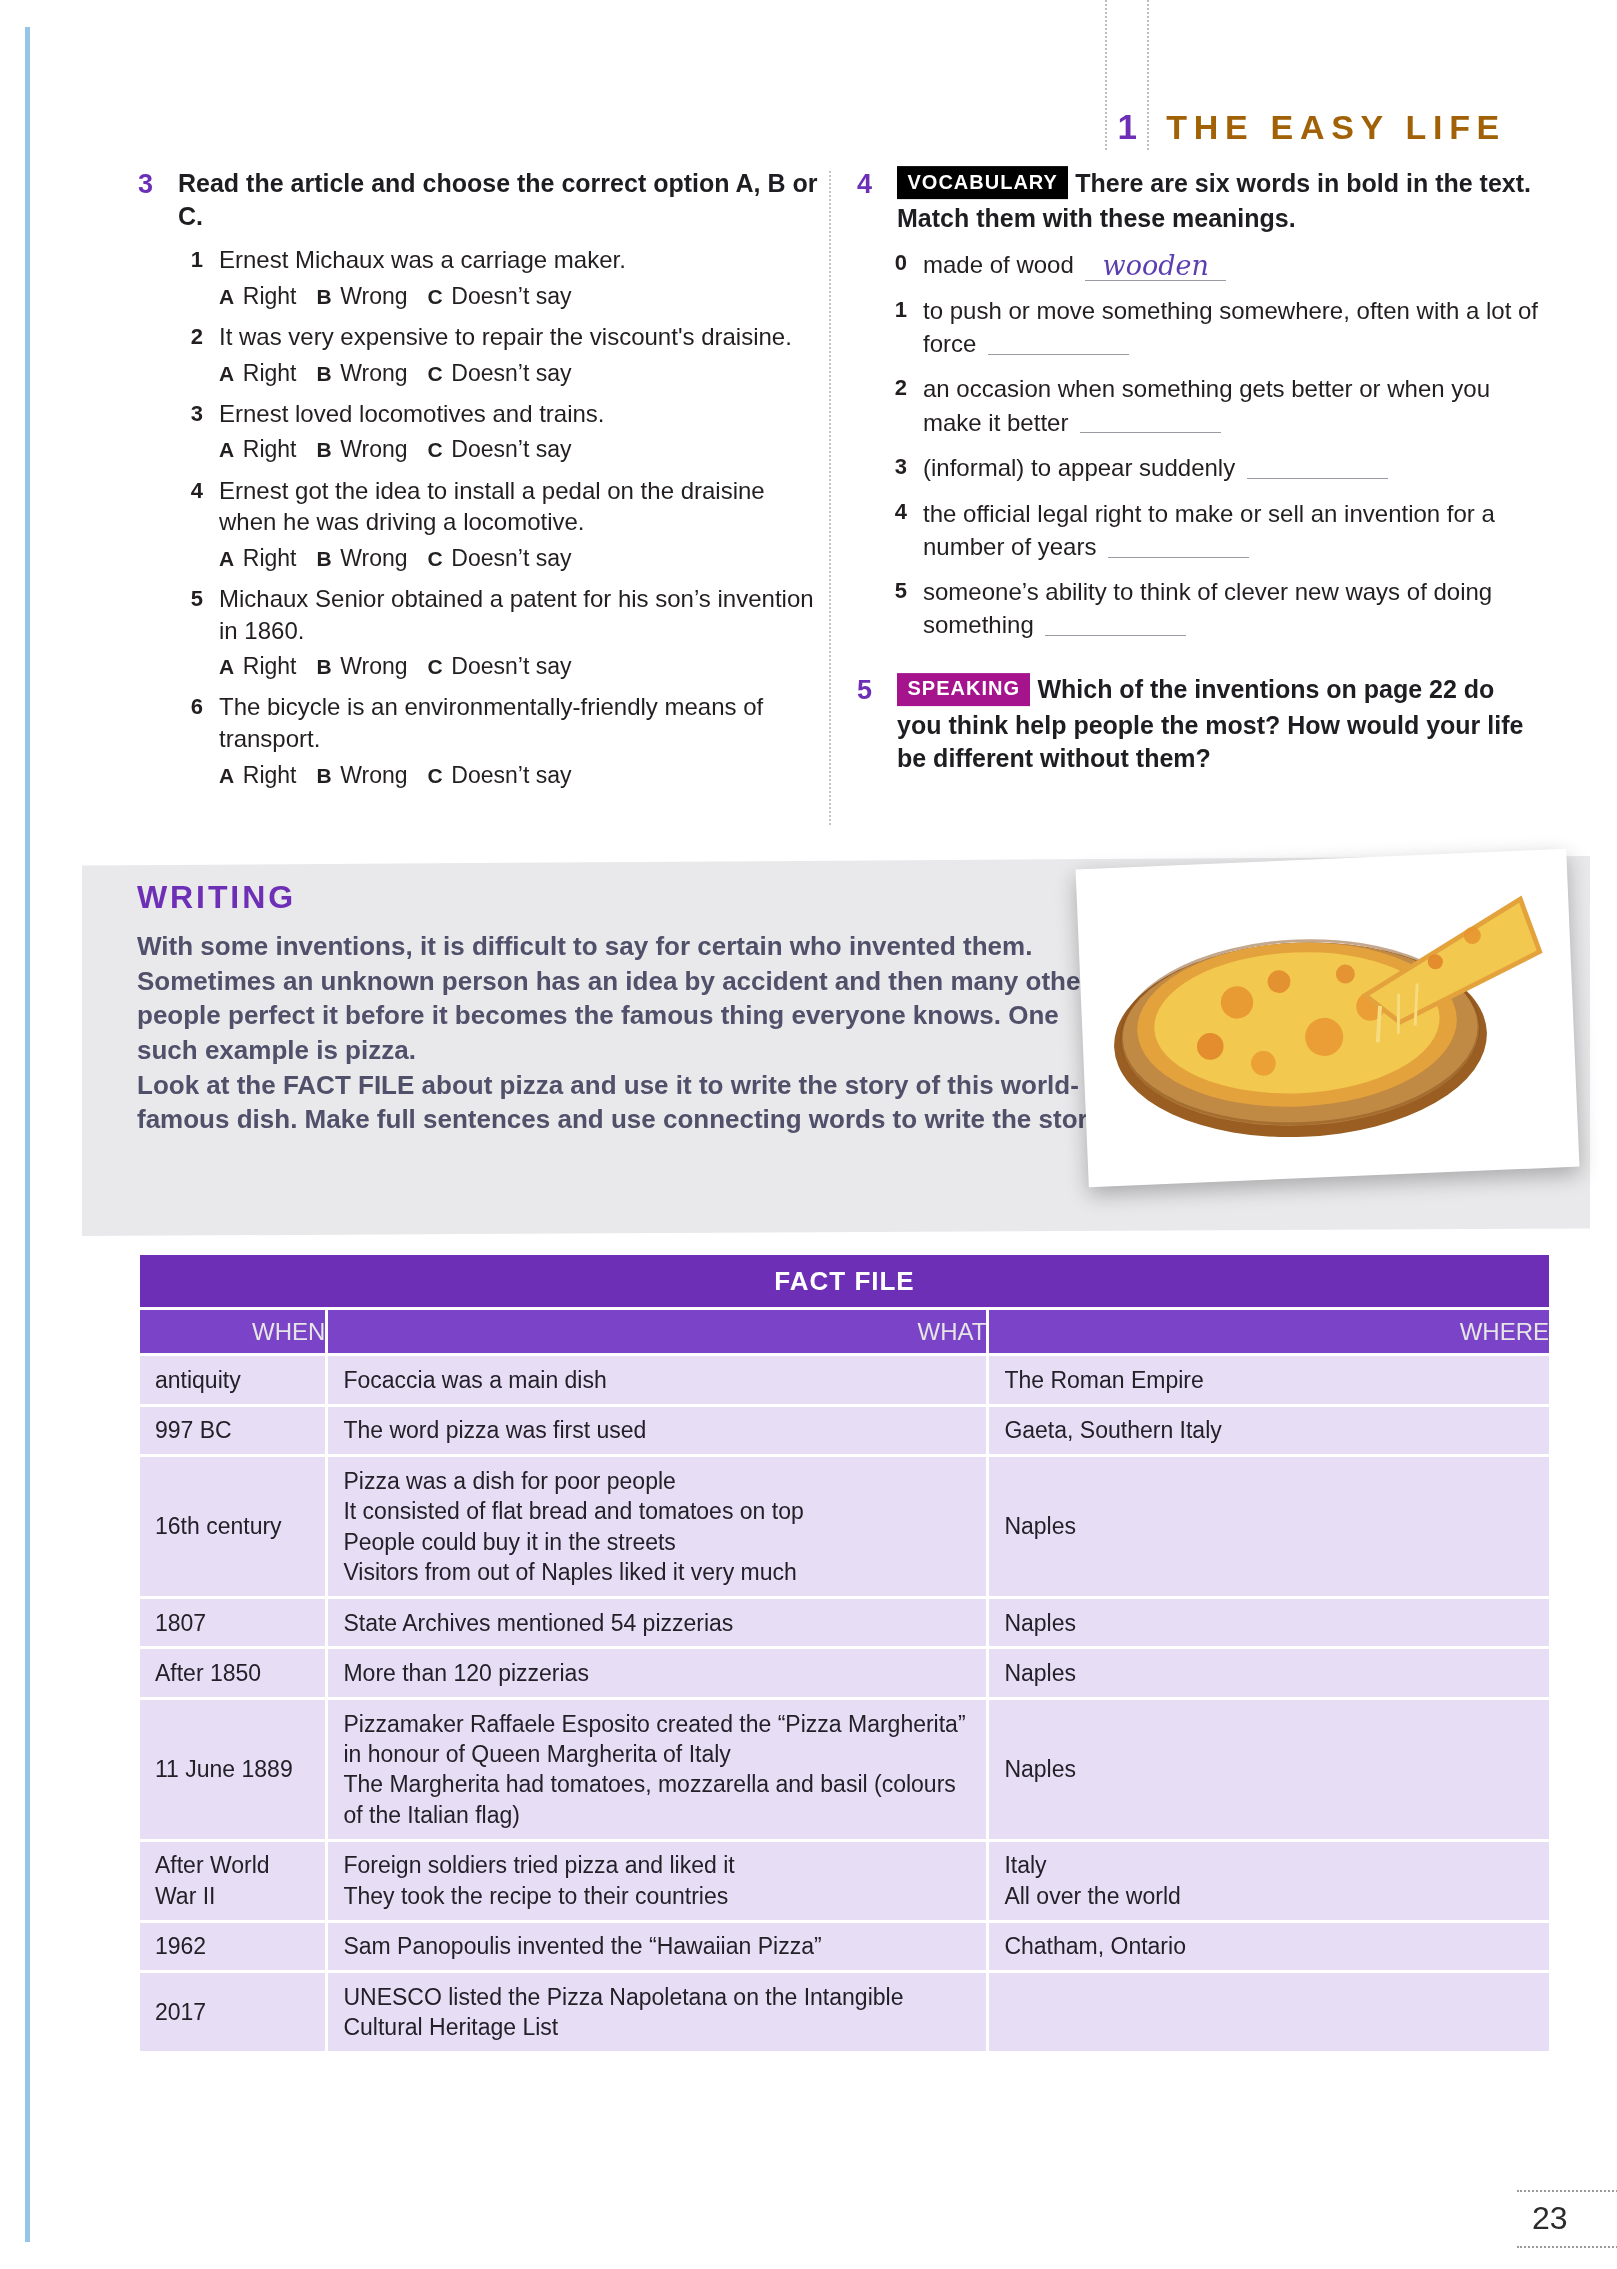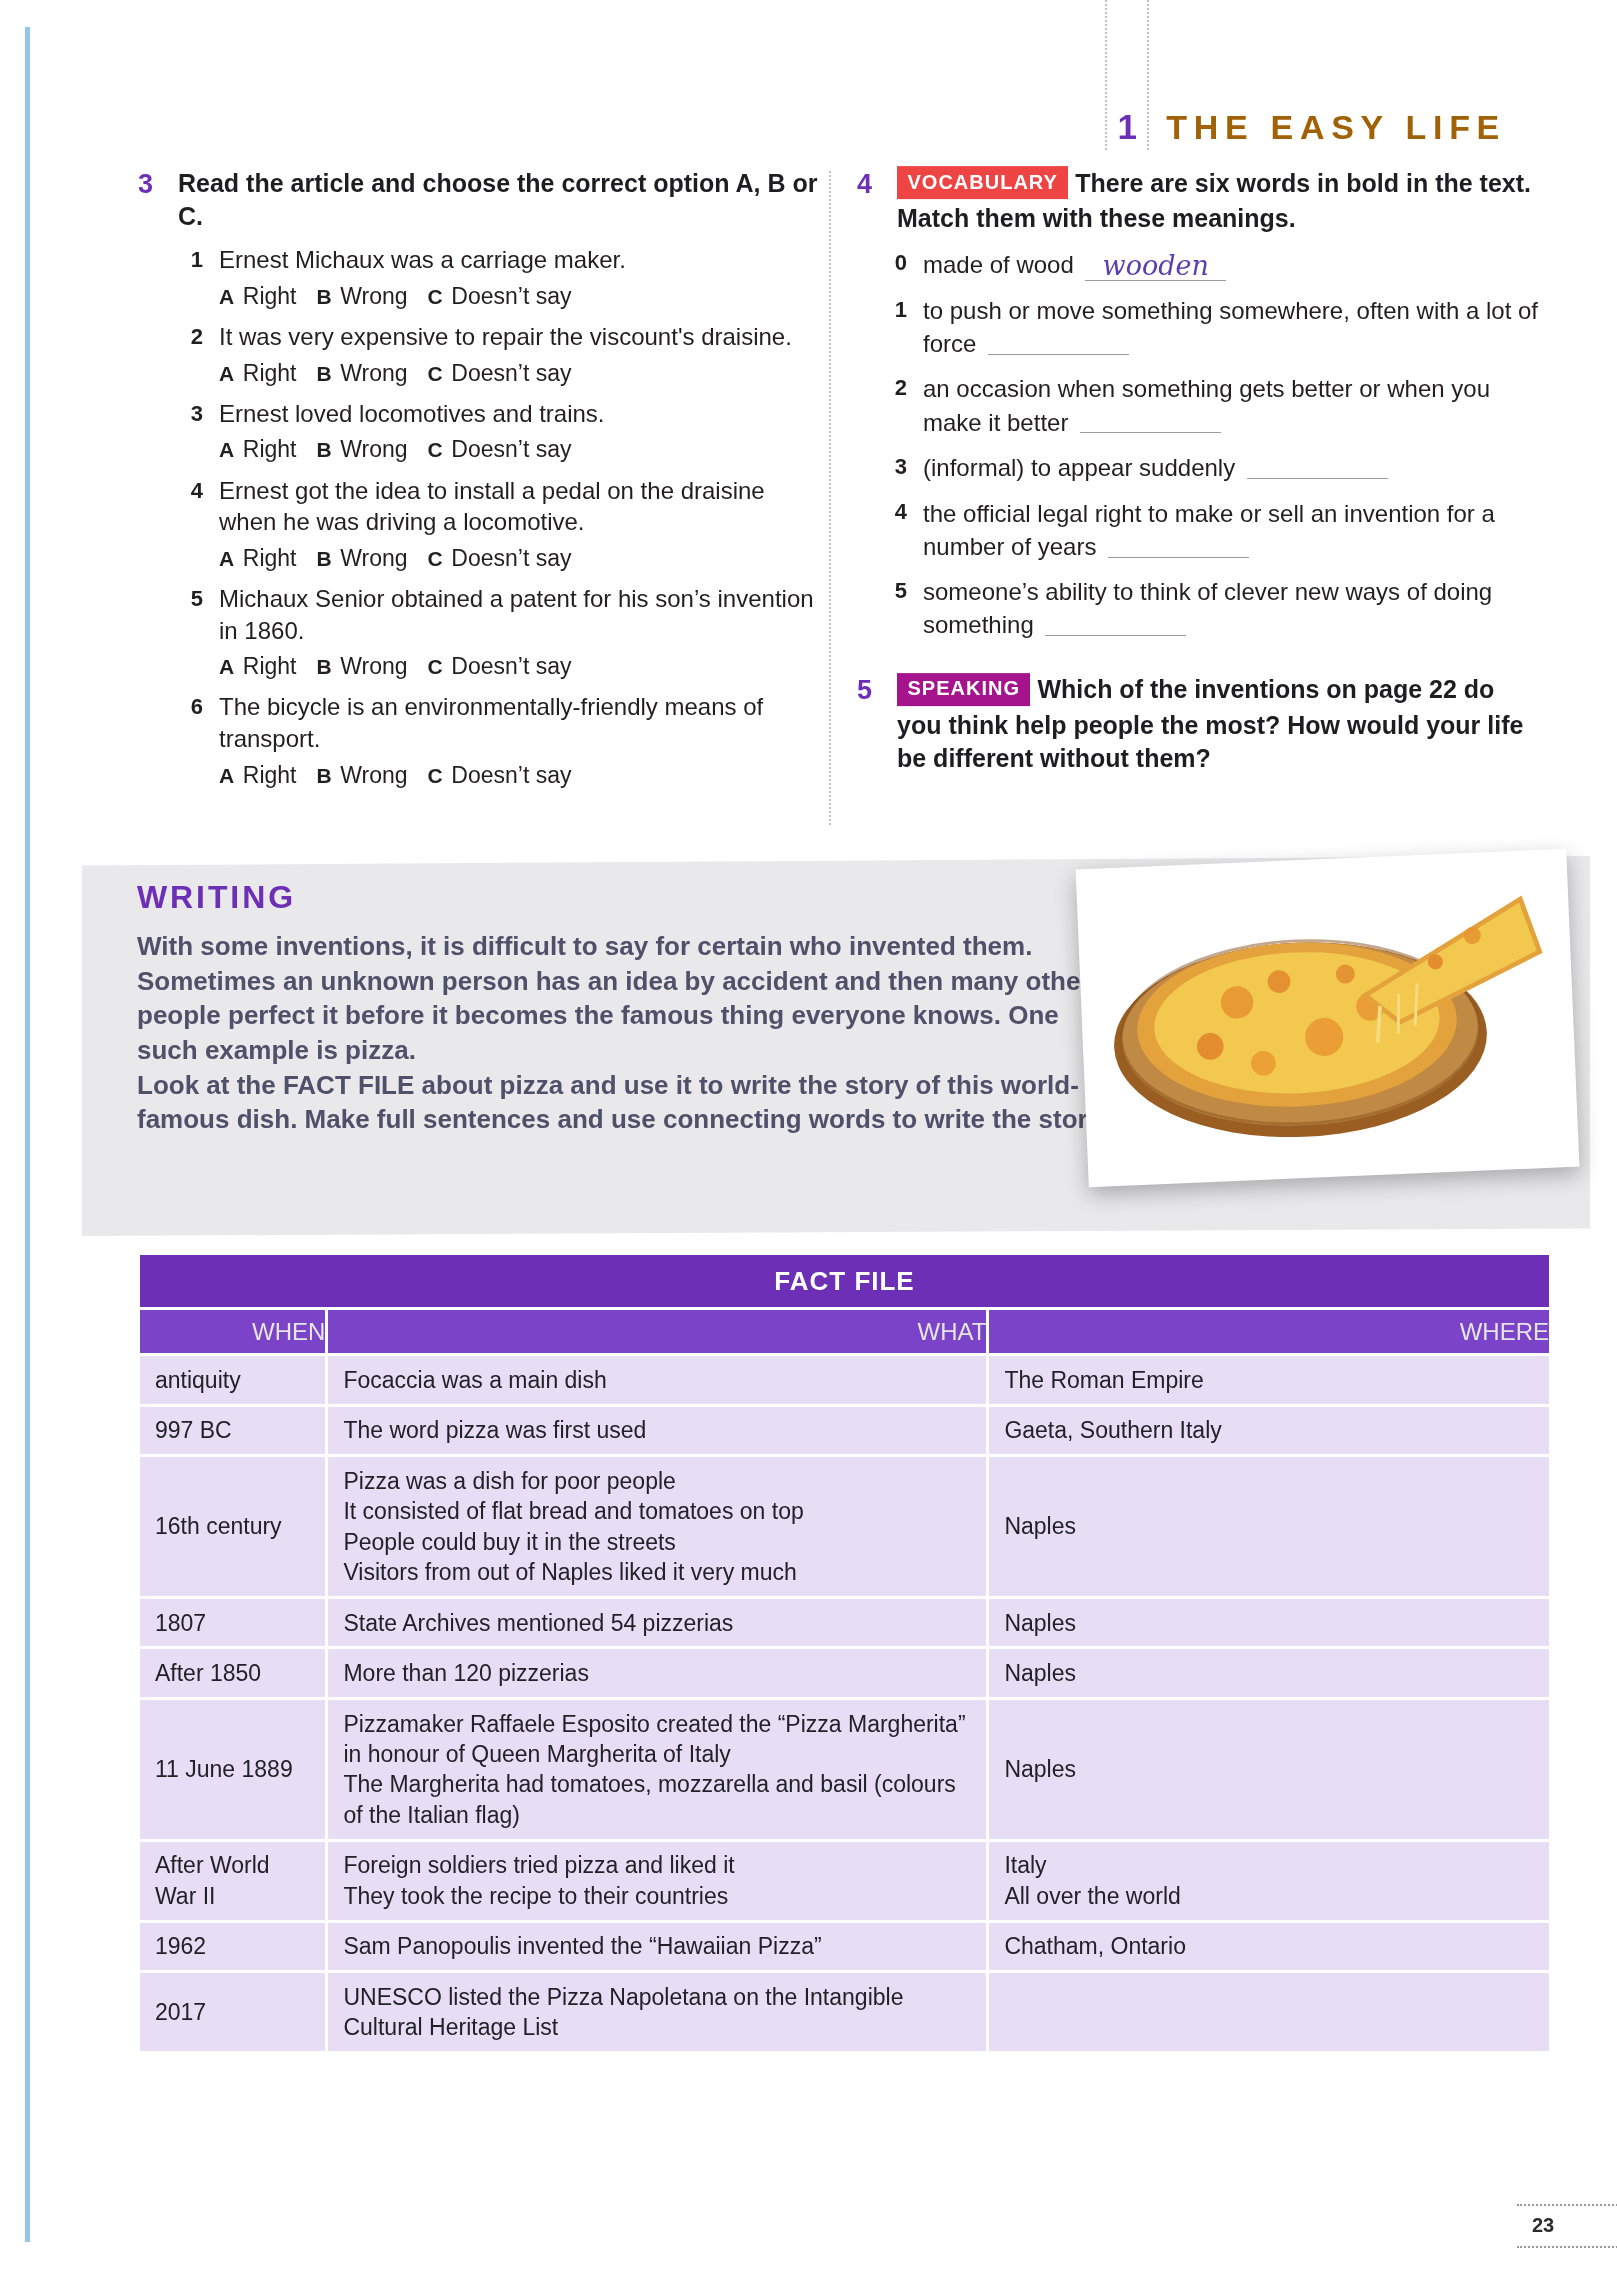--- a/index.html
+++ b/index.html
@@ -12,35 +12,35 @@
   
   .edge-line { position:absolute; left:25px; top:27px; bottom:27px; width:4.8px; background:#96c6e6; }
 
   .unit-header { position:absolute; top:0; right:112px; height:150px; display:flex; align-items:flex-end; }
   .hdr-rule { border-left:2.9px dotted #bdbdbd; height:150px; }
   .unit-num { font-size:35px; font-weight:bold; color:#6c2fb6; padding:0 10.5px 5.7px; line-height:1; }
   .unit-title { font-size:34px; letter-spacing:6.7px; color:#a16207; padding:0 0 5.7px 17px; line-height:1;font-weight:bold; }
 
   .page-footer { position:absolute; right:0; bottom:21px; width:101px;
     border-top:2.9px dotted #9a9a9a; border-bottom:2.9px dotted #9a9a9a; padding:8.6px 0 8.6px 15px; }
-  .page-num { font-size:20px; font-weight:bold; color:#2b2b2b; }
+  .page-num { font-size:32px; font-weight:normal; color:#2b2b2b; }
 
   
   .columns { position:absolute; left:138px; top:167px; width:1400px; height:694px; }
   .col-left  { position:absolute; left:0;    top:0; width:680px; }
   .col-divider { position:absolute; left:691px; top:3.8px; height:654px; border-left:2.9px dotted #c3c3c3; }
   .col-right { position:absolute; left:719px; top:0; width:681px; }
 
   .ex-head { display:flex; gap:19px; margin-bottom:11.4px; }
   .ex-num { color:#6c2fb6; font-weight:bold; font-size:27px; line-height:1.3; min-width:21px; }
   .ex-instruction { font-weight:bold; font-size:25px; line-height:1.32; color:#1d1d22; }
 
   .badge { display:inline-block; color:#fff; font-size:20px; font-weight:bold;
     padding:2.9px 10.5px 3.8px; letter-spacing:1px; transform:translateY(-2.9px); }
-  .badge-vocab { background:#ef4444; }
+  .badge-vocab { background:#000000; }
   .badge-speak { background:#a5138d; }
 
   .question { display:flex; gap:16px; margin:7.6px 0 5.7px 49px; }
   .q-num { font-weight:bold; font-size:22px; min-width:16px; text-align:right; padding-top:2.9px; }
   .q-text { font-size:24px; line-height:1.32; }
   .q-options { display:flex; gap:20px; margin:6.7px 0 3.8px; font-size:23px; }
   .opt { cursor:default; }
   .opt b { font-size:21px; margin-right:8.6px; }
 
   .vocab-item { display:flex; gap:16px; margin:12.4px 0 0 34px; }

